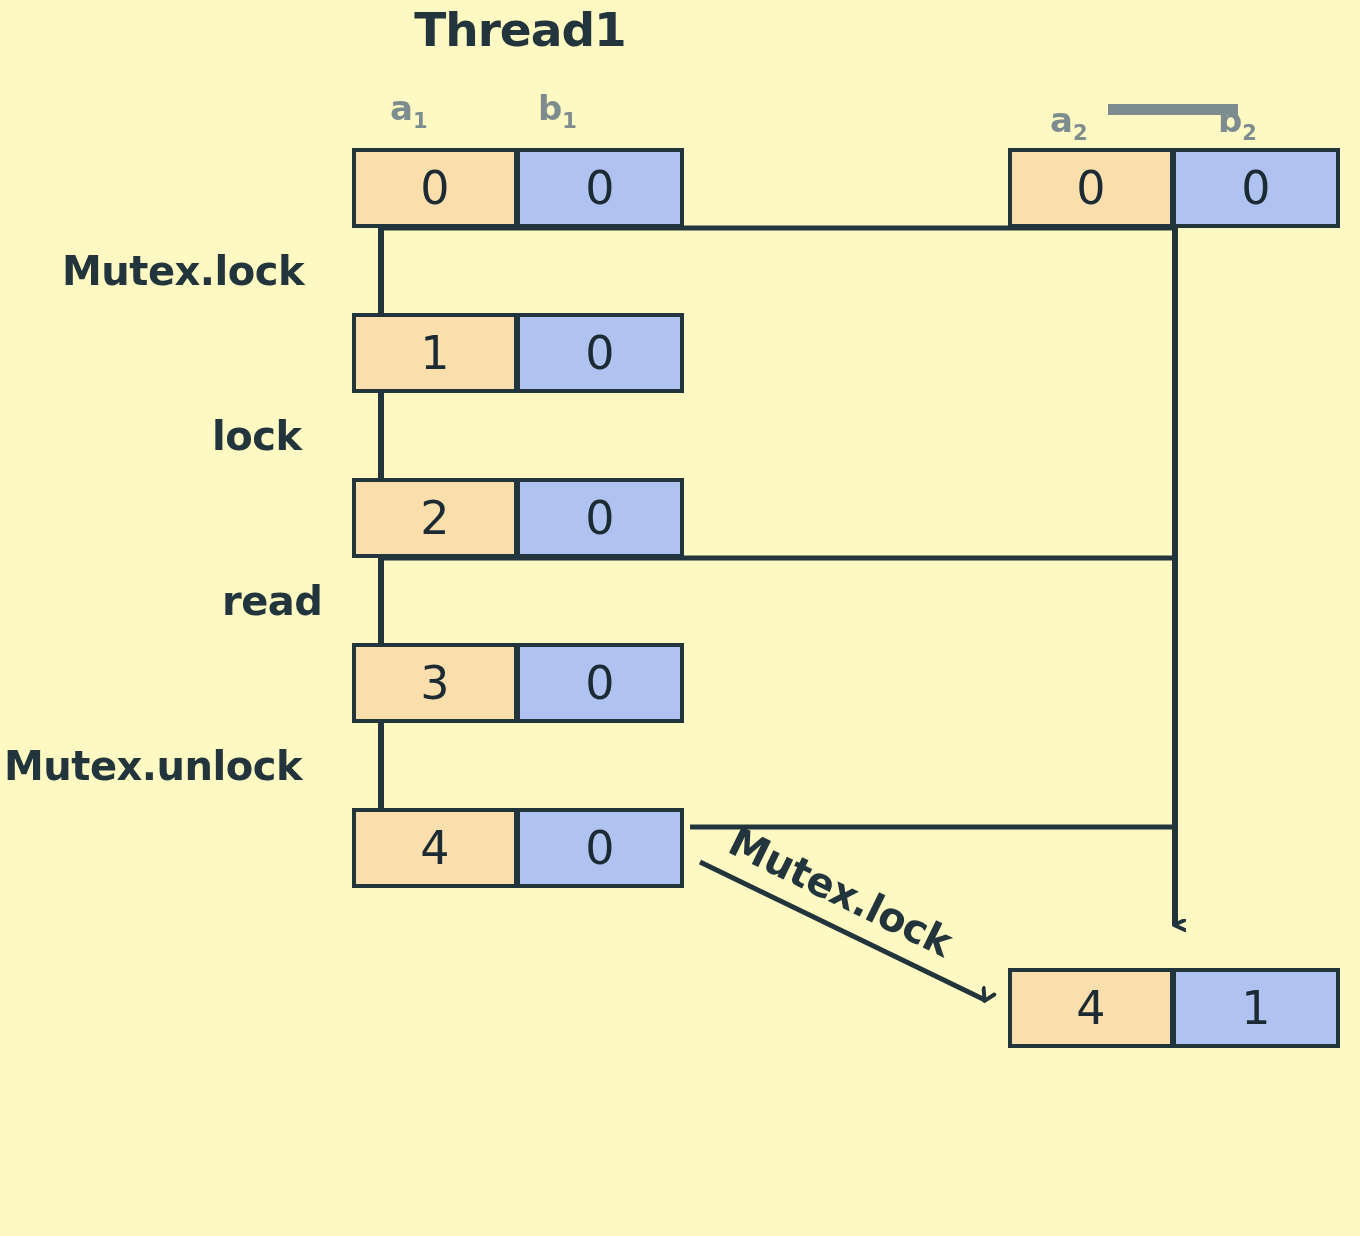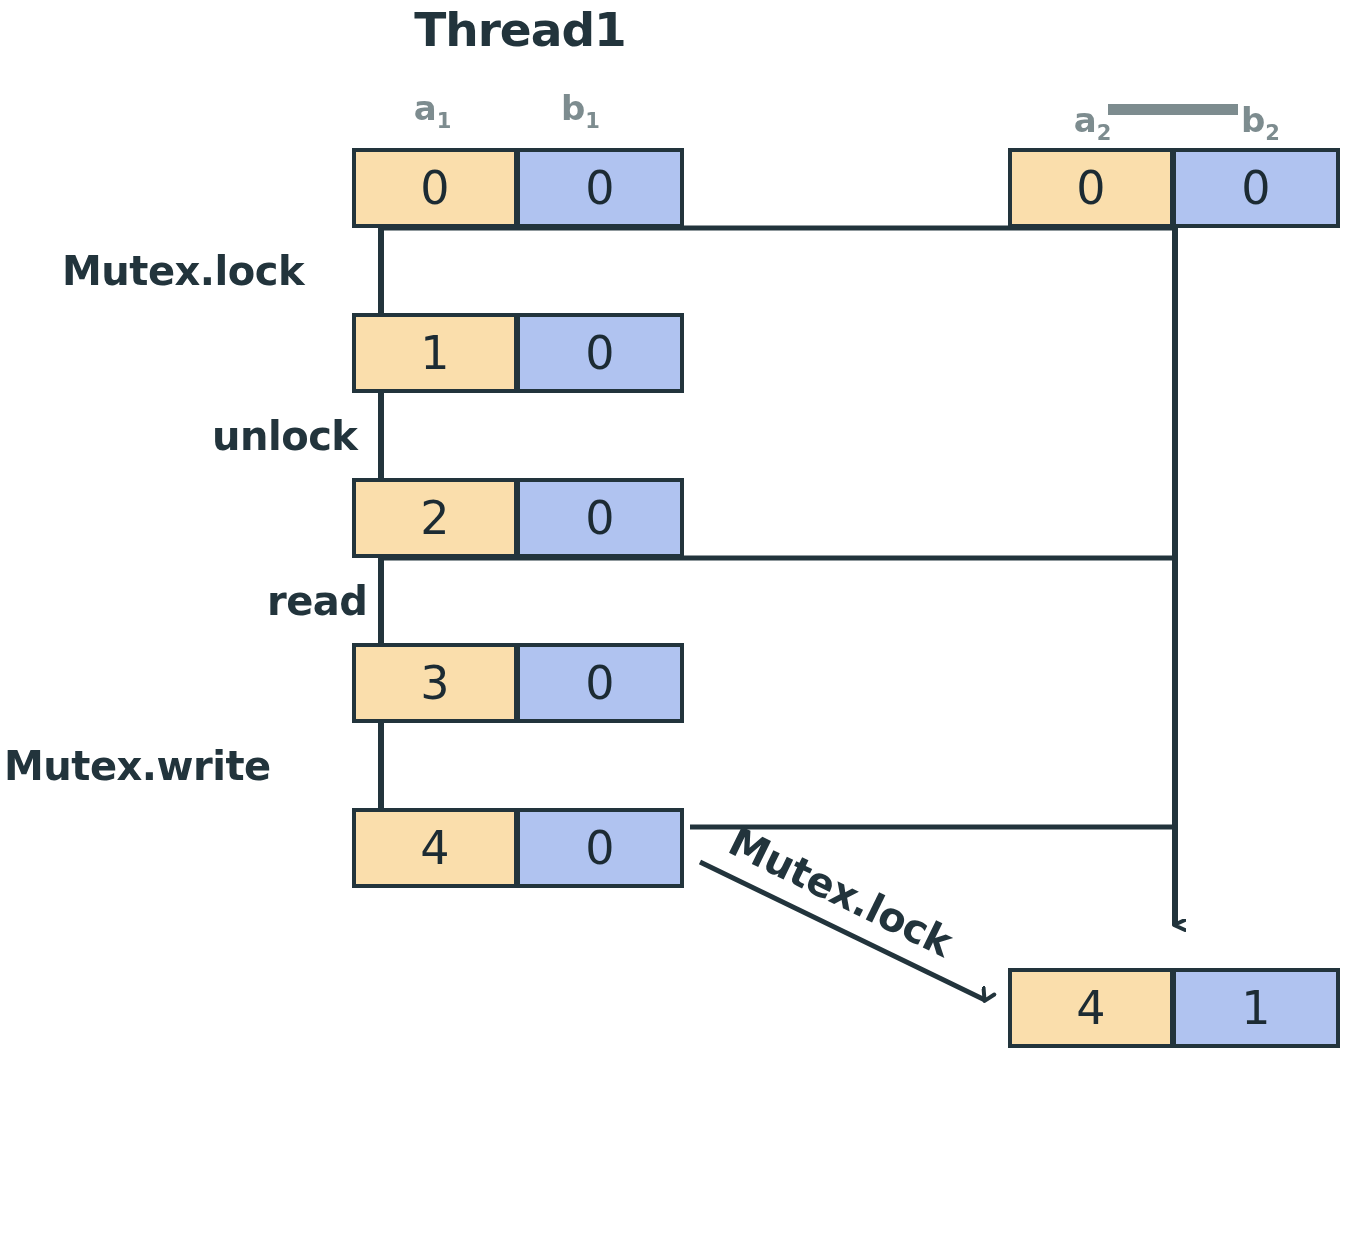--- a/index.html
+++ b/index.html
@@ -7,21 +7,21 @@
     padding: 0;
     background: #000000;
   }
   body {
     font-family: "DejaVu Sans", sans-serif;
   }
   #canvas {
     position: relative;
     width: 1360px;
     height: 1236px;
-    background: #ffffff;
+    background: #fef9c3;
     overflow: hidden;
   }
   svg.layer {
     position: absolute;
     left: 0;
     top: 0;
     width: 1360px;
     height: 1236px;
   }
   .thread-title {
@@ -32,21 +32,21 @@
     letter-spacing: -1px;
     white-space: nowrap;
     text-align: center;
   }
   .var-label {
     position: absolute;
     color: #7d8c8f;
     font-size: 34px;
     font-weight: bold;
     white-space: nowrap;
-    text-align: center;
+    text-align: left;
   }
   .var-label sub {
     font-size: 21px;
   }
   .op-label {
     position: absolute;
     color: #22343c;
     font-size: 40px;
     font-weight: bold;
     white-space: nowrap;
@@ -164,21 +164,21 @@
     <div class="cell b" style="width:166px; height:80px;">0</div>
   </div>
 
   <div class="cellrow" style="left:1008px; top:968px;">
     <div class="cell a" style="width:166px; height:80px;">4</div>
     <div class="cell b" style="width:166px; height:80px;">1</div>
   </div>
 
   <div class="op-label" style="left:62px; top:248px;">Mutex.lock</div>
 
-  <div class="op-label" style="left:212px; top:413px;">unlock</div>
+  <div class="op-label" style="left:212px; top:413px;">lock</div>
 
-  <div class="op-label" style="left:222px; top:578px;margin-left:45px;">read</div>
+  <div class="op-label" style="left:222px; top:578px;">read</div>
 
-  <div class="op-label" style="left:4px; top:743px;">Mutex.write</div>
+  <div class="op-label" style="left:4px; top:743px;">Mutex.unlock</div>
 
   <div class="op-label-diag" style="left:742px; top:818px; transform: rotate(26deg);">Mutex.lock</div>
 
 </div>
 
 </body></html>

